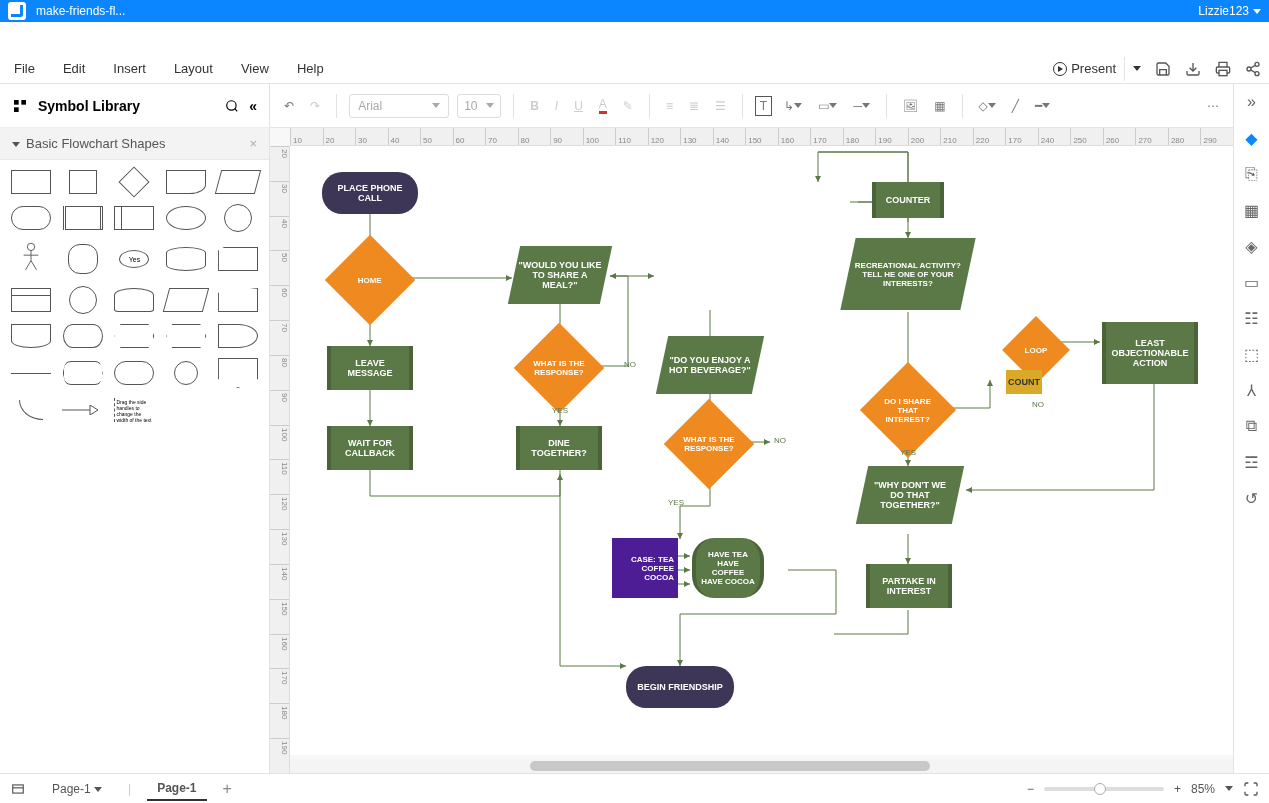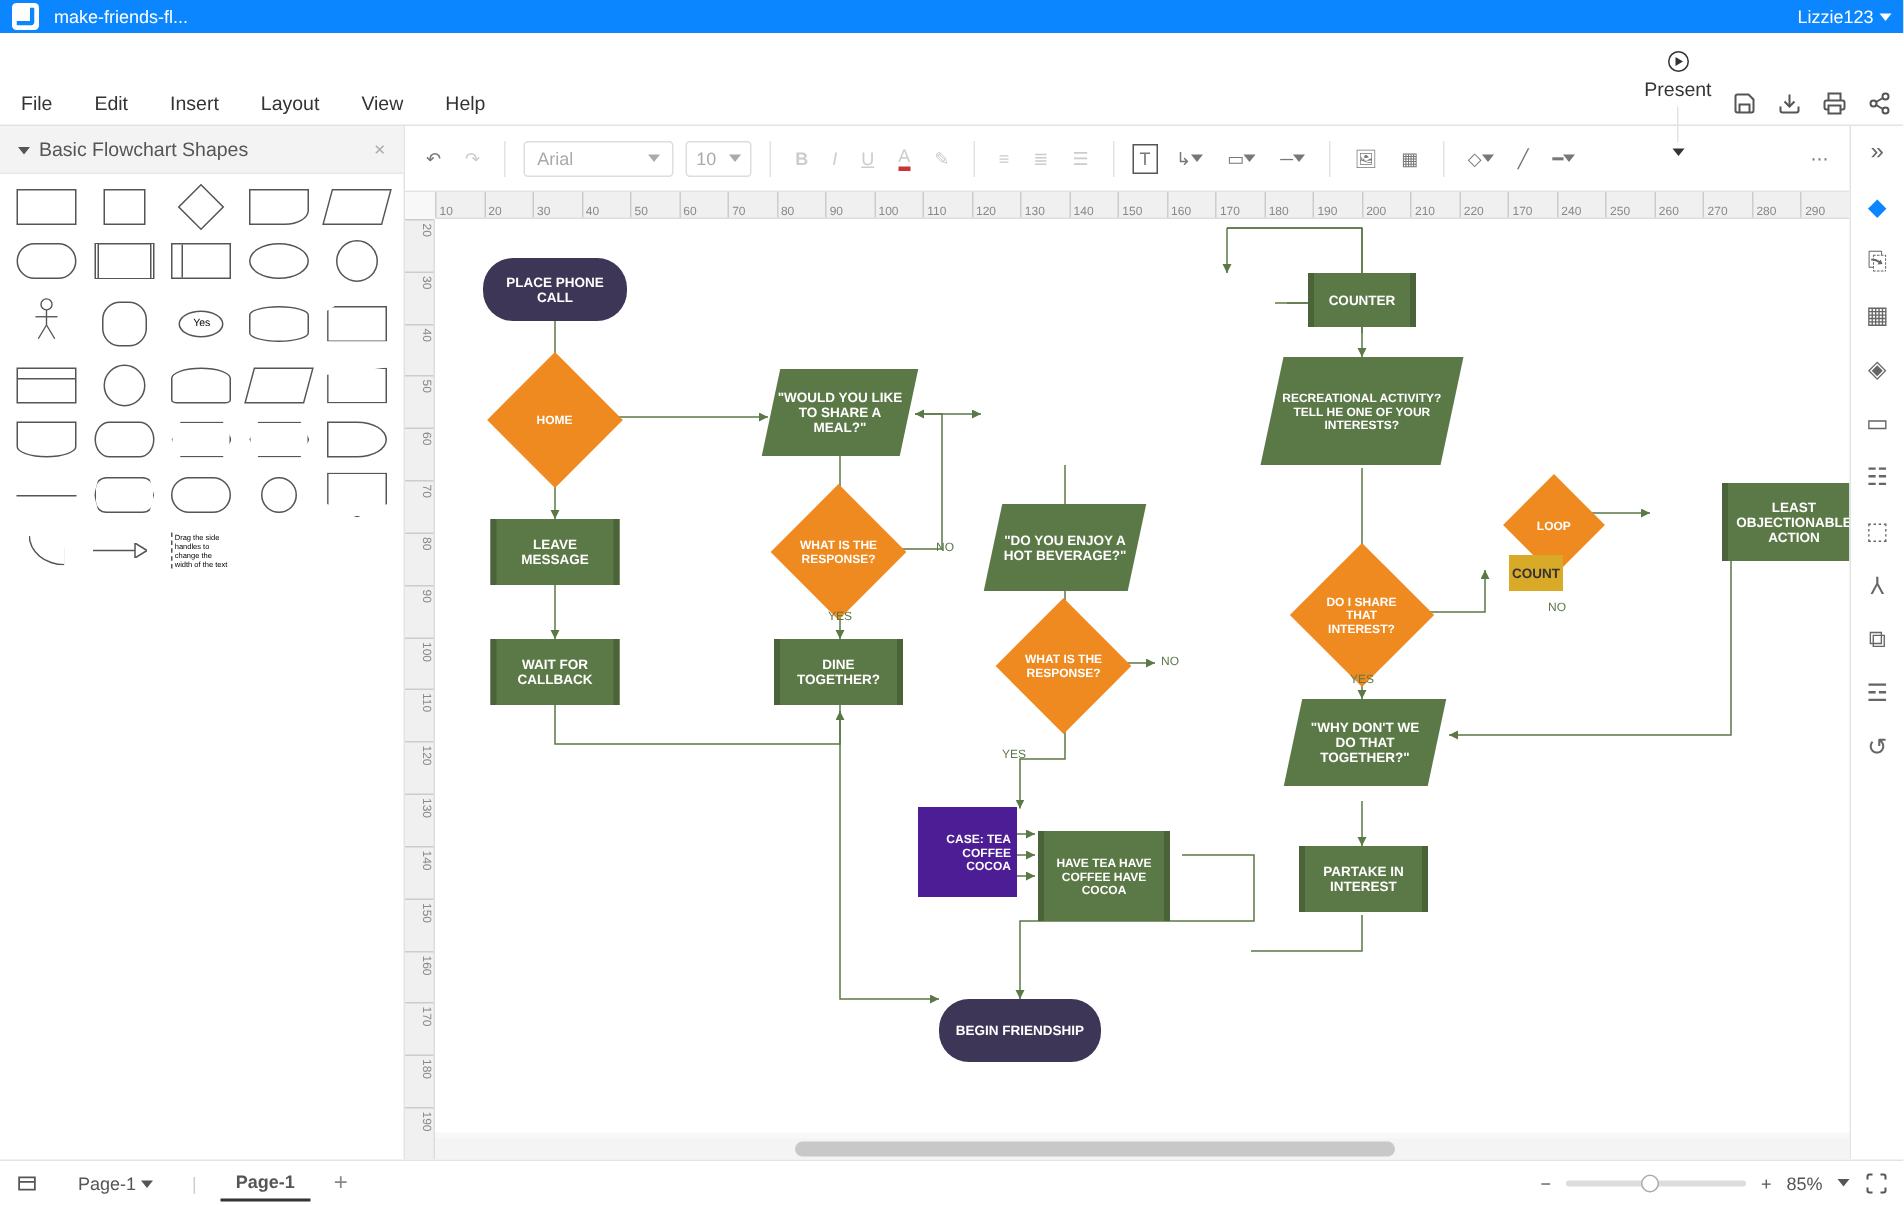--- a/index.html
+++ b/index.html
@@ -6,21 +6,21 @@
 body { width: 1269px; height: 803px; overflow: hidden; background: #fff; display: flex; flex-direction: column; }
 .titlebar { background: #0b86ff; color: #fff; height: 22px; display: flex; align-items: center; padding: 0 8px; font-size: 12px; justify-content: space-between; }
 .titlebar .left { display: flex; align-items: center; gap: 10px; }
 .logo { width: 18px; height: 18px; background: #fff; border-radius: 3px; position: relative; }
 .logo::after { content: ""; position: absolute; inset: 3px; border-right: 3px solid #0b86ff; border-bottom: 3px solid #0b86ff; border-radius: 0 0 3px 0; }
 .titlebar .user { display: flex; align-items: center; gap: 4px; cursor: pointer; }
 .menubar { height: 30px; border-bottom: 1px solid #e3e3e3; display: flex; align-items: center; justify-content: space-between; padding: 0 8px; font-size: 13px; color: #333; margin-top: 32px; }
 .menubar .menus { display: flex; gap: 28px; padding-left: 6px; }
 .menubar .menus span { cursor: pointer; }
 .menubar .right { display: flex; align-items: center; gap: 14px; }
-.present { display: flex; align-items: center; gap: 4px; cursor: pointer; flex-direction: column; }
+.present { display: flex; align-items: center; gap: 4px; cursor: pointer; }
 .present .play { width: 14px; height: 14px; border: 1.5px solid #333; border-radius: 50%; display: flex; align-items: center; justify-content: center; }
 .present .play::after { content: ""; border-left: 5px solid #333; border-top: 3px solid transparent; border-bottom: 3px solid transparent; margin-left: 1px; }
 .icon-btn { width: 16px; height: 16px; cursor: pointer; color: #555; }
 .main { flex: 1; display: flex; overflow: hidden; }
 .sidebar { width: 270px; border-right: 1px solid #e3e3e3; display: flex; flex-direction: column; background: #fff; }
 .sidebar-header { height: 44px; display: flex; align-items: center; padding: 0 12px; font-weight: bold; font-size: 14px; border-bottom: 1px solid #eee; gap: 10px; justify-content: space-between; }
 .sidebar-header .lib { display: flex; align-items: center; gap: 10px; }
 .shapes-title { background: #f3f3f3; padding: 8px 12px; font-size: 13px; color: #555; display: flex; align-items: center; justify-content: space-between; border-bottom: 1px solid #e8e8e8; }
 .shapes-grid { padding: 10px; display: grid; grid-template-columns: repeat(5, 1fr); gap: 10px; }
 .shape { width: 40px; height: 24px; border: 1px solid #555; margin: auto; background: #fff; }
@@ -124,20 +124,37 @@
         <circle cx="6" cy="12" r="3"></circle>
         <circle cx="18" cy="19" r="3"></circle>
         <line x1="8.6" y1="13.5" x2="15.4" y2="17.5"></line>
         <line x1="15.4" y1="6.5" x2="8.6" y2="10.5"></line>
       </svg>
   </div>
 </div>
 
 <div class="main">
   <div class="sidebar">
+    <div class="sidebar-header">
+      <div class="lib">
+        <svg width="16" height="16" viewBox="0 0 24 24" fill="currentColor">
+            <rect x="3" y="3" width="7" height="7"></rect>
+            <rect x="14" y="3" width="7" height="7"></rect>
+            <rect x="3" y="14" width="7" height="7"></rect>
+          </svg>
+        <span>Symbol Library</span>
+      </div>
+      <div style="display:flex;gap:10px;align-items:center;">
+        <svg width="14" height="14" viewBox="0 0 24 24" fill="none" stroke="currentColor" stroke-width="2">
+            <circle cx="11" cy="11" r="8"></circle>
+            <line x1="21" y1="21" x2="16.65" y2="16.65"></line>
+          </svg>
+        <span style="font-size:14px;">«</span>
+      </div>
+    </div>
     <div class="shapes-title">
       <span><span class="chev" style="margin-right:6px;"></span><span>Basic Flowchart Shapes</span></span>
       <span style="color:#aaa;">×</span>
     </div>
     <div class="shapes-grid">
       <div class="shape"></div>
       <div class="shape" style="width:28px;"></div>
       <div class="shape diamond"></div>
       <div class="shape" style="border-radius:0 0 40% 0;"></div>
       <div class="shape para"></div>
@@ -352,21 +369,21 @@
           </div>
         <div class="node para-node" style="left:372px;top:190px;width:96px;height:58px;">
             <span>"DO YOU ENJOY A HOT BEVERAGE?"</span>
           </div>
         <div class="node decision" style="left:387px;top:266px;width:64px;height:64px;">
             <span>WHAT IS THE RESPONSE?</span>
           </div>
         <div class="node process2" style="left:322px;top:392px;width:66px;height:60px;font-size:8px;">
             <span>CASE: TEA COFFEE COCOA</span>
           </div>
-        <div class="node process" style="left:402px;top:408px;width:88px;height:60px;font-size:8px;">
+        <div class="node process" style="left:402px;top:392px;width:72px;height:60px;font-size:8px;border-radius:22px;">
             <span>HAVE TEA HAVE COFFEE HAVE COCOA</span>
           </div>
         <div class="node terminator" style="left:336px;top:520px;width:108px;">
             <span>BEGIN FRIENDSHIP</span>
           </div>
         <div class="node process" style="left:582px;top:36px;width:72px;height:36px;">
             <span>COUNTER</span>
           </div>
         <div class="node para-node" style="left:558px;top:92px;width:120px;height:72px;font-size:8px;">
             <span>RECREATIONAL ACTIVITY? TELL HE ONE OF YOUR INTERESTS?</span>
@@ -379,21 +396,21 @@
           </div>
         <div class="node process" style="left:576px;top:418px;">
             <span>PARTAKE IN INTEREST</span>
           </div>
         <div class="node decision" style="left:722px;top:180px;width:48px;height:48px;">
             <span>LOOP</span>
           </div>
         <div class="node count" style="left:716px;top:224px;width:36px;height:24px;">
             <span>COUNT</span>
           </div>
-        <div class="node process" style="left:858px;top:176px;width:96px;height:52px;">
+        <div class="node process" style="left:812px;top:176px;width:96px;height:62px;">
             <span>LEAST OBJECTIONABLE ACTION</span>
           </div>
 
         <div class="lbl" style="left:334px;top:214px;">NO</div>
         <div class="lbl" style="left:262px;top:260px;">YES</div>
         <div class="lbl" style="left:484px;top:290px;">NO</div>
         <div class="lbl" style="left:378px;top:352px;">YES</div>
         <div class="lbl" style="left:610px;top:302px;">YES</div>
         <div class="lbl" style="left:742px;top:254px;">NO</div>
       </div>

